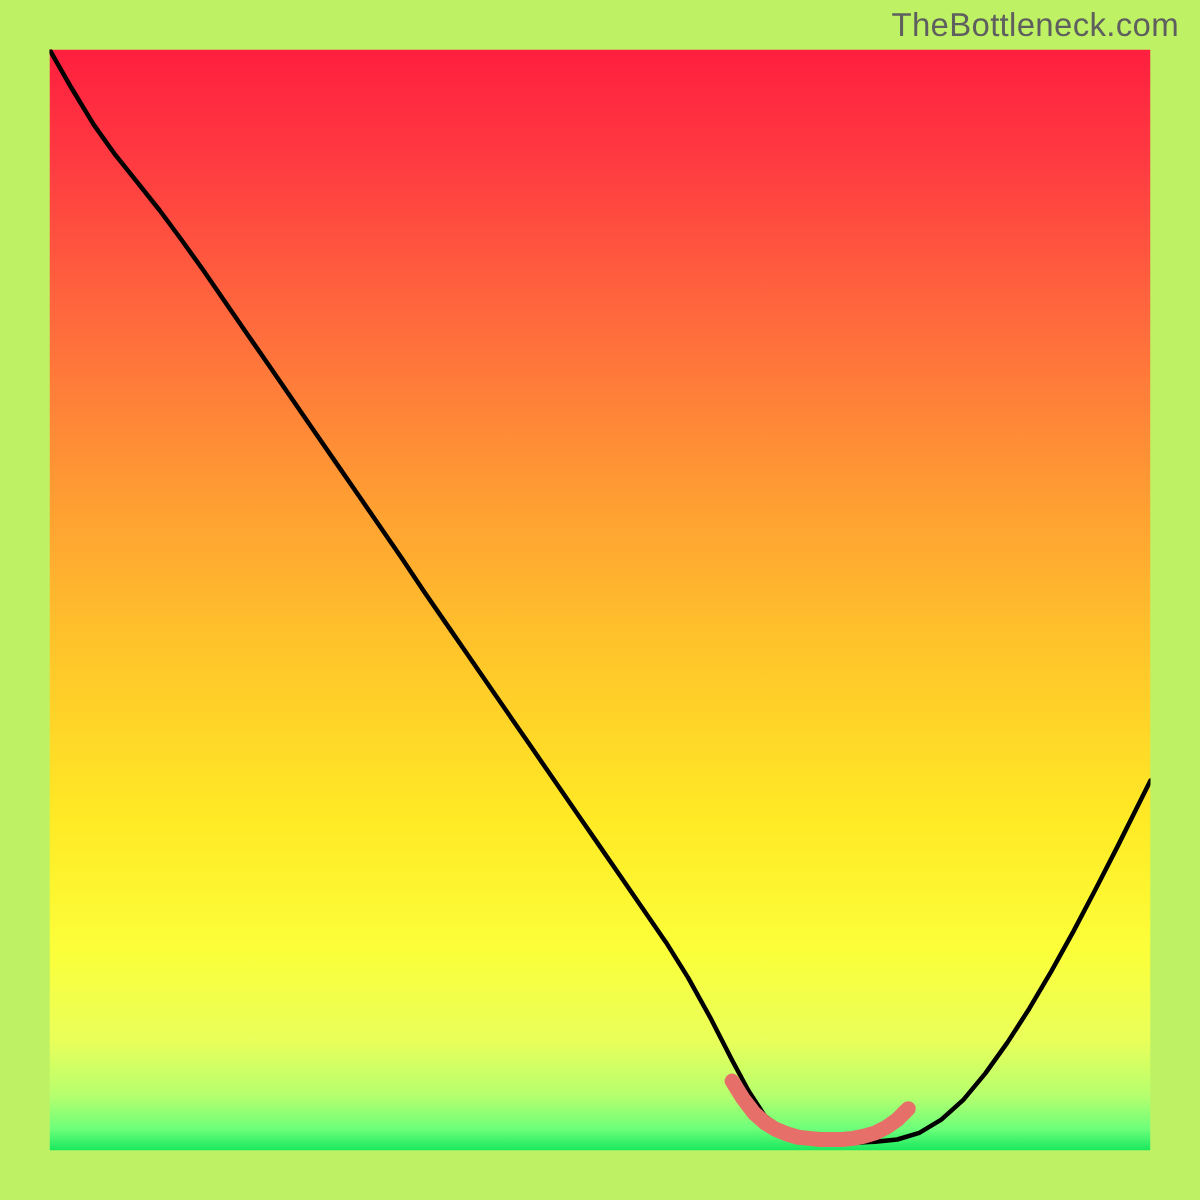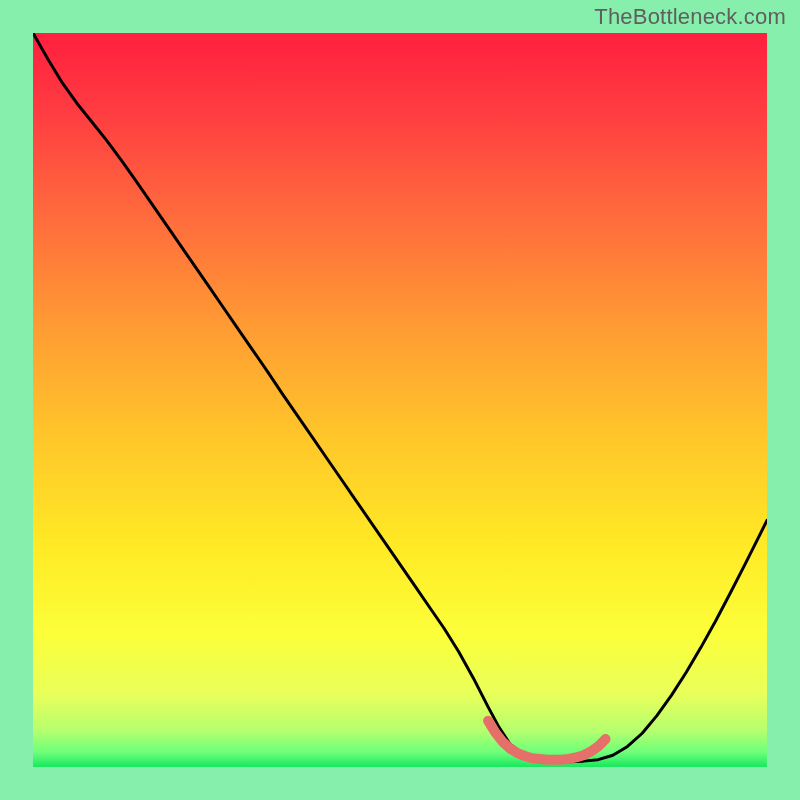--- a/index.html
+++ b/index.html
@@ -1,17 +1,17 @@
 <!DOCTYPE html>
 <html><head>
 <meta charset="utf-8">
 <style>
   * { margin: 0; padding: 0; box-sizing: border-box; }
   html, body { width: 800px; height: 800px; background: #000; overflow: hidden; font-family: Arial, Helvetica, sans-serif; }
-  .stage { position: relative; width: 800px; height: 800px; background: #86efac; text-align: right; }
+  .stage { position: relative; width: 800px; height: 800px; background: #bef264; text-align: right; }
   .watermark {
     position: absolute;
     top: 4px;
     right: 14px;
     color: #5f5f5f;
     font-size: 22px;
     font-weight: 500;
     letter-spacing: 0.2px;
     z-index: 10;
   }

